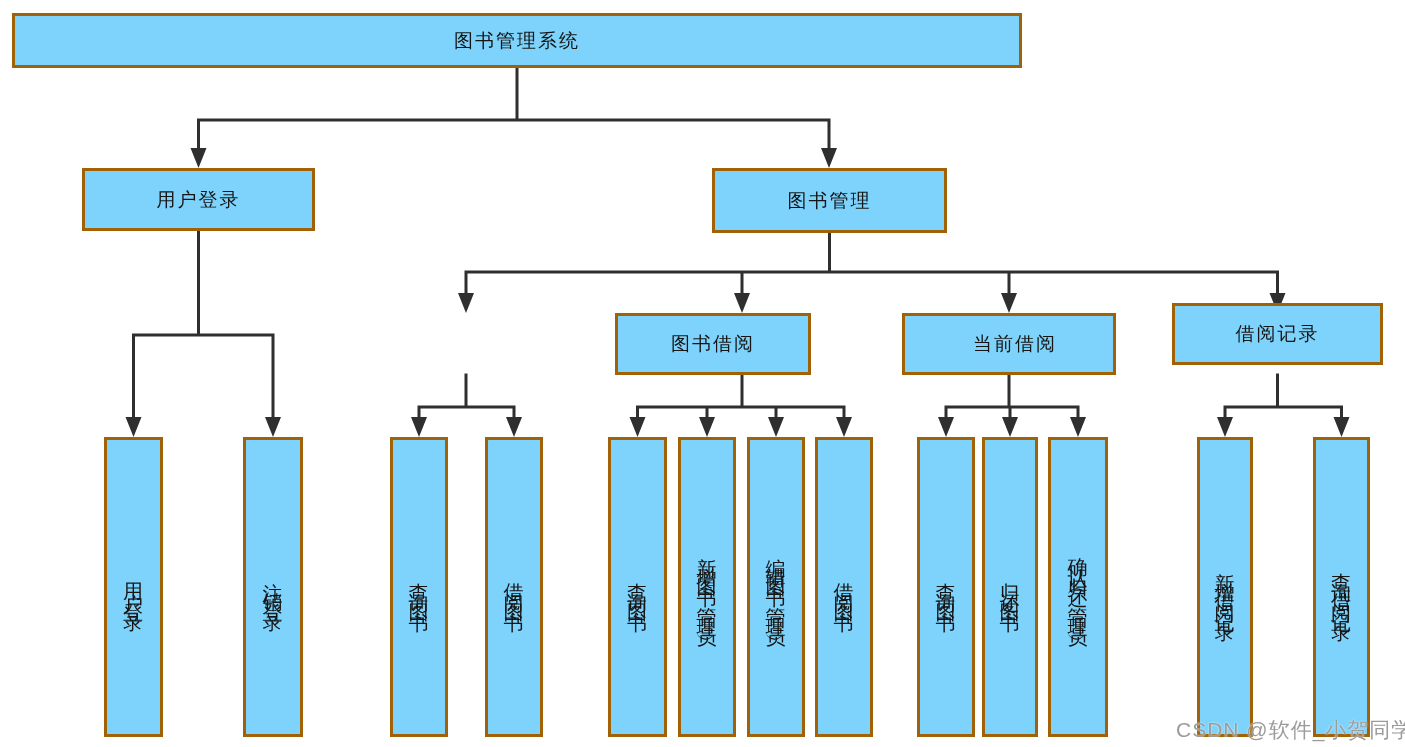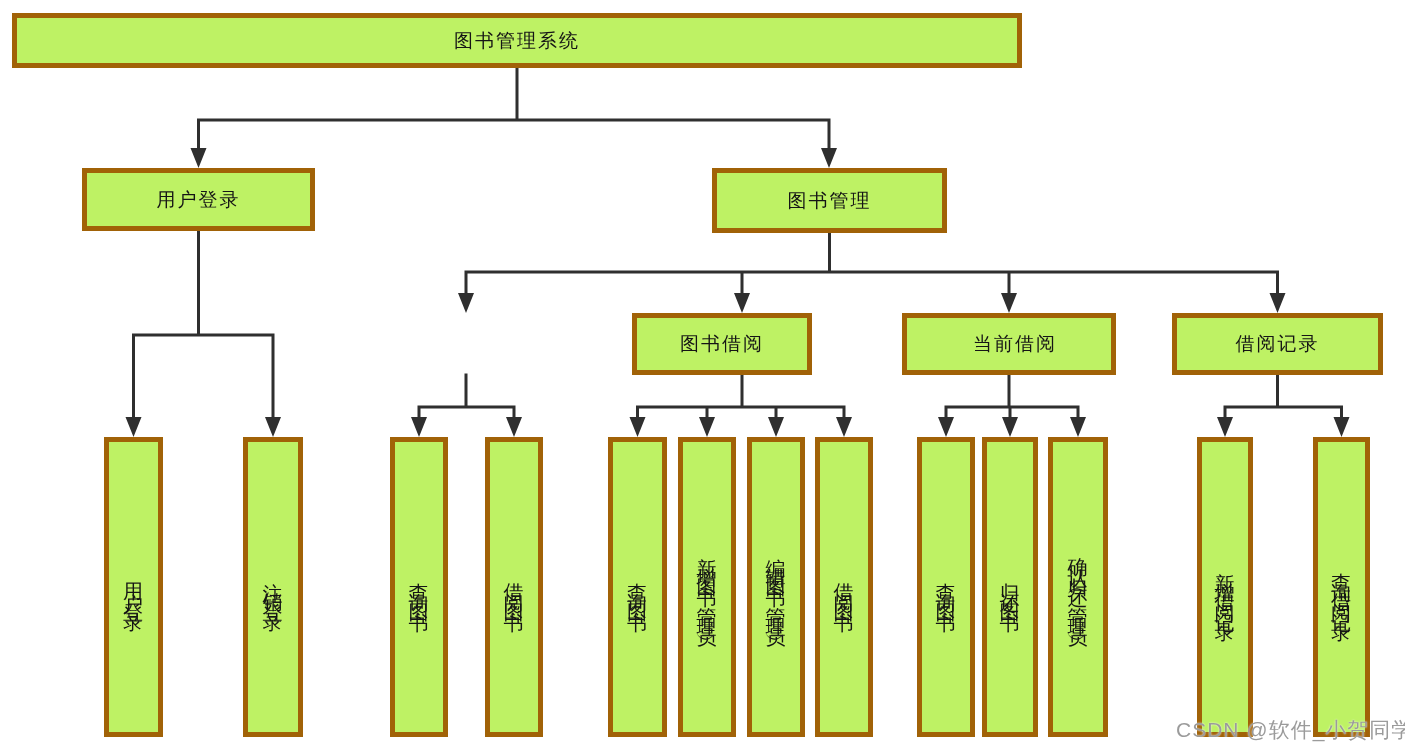--- a/index.html
+++ b/index.html
@@ -13,22 +13,22 @@
   }
   #connector-layer {
     position: absolute;
     left: 0; top: 0;
     width: 1405px; height: 747px;
     pointer-events: none;
   }
   .box {
     position: absolute;
     box-sizing: border-box;
-    border: 5px solid #a16207;
-    background: #bef264;
+    border: 3px solid #a16207;
+    background: #7dd3fc;
     display: flex;
     align-items: center;
     justify-content: center;
     color: #151515;
   }
   .hbox .label {
     font-size: 19px;
     letter-spacing: 2px;
     white-space: nowrap;
   }
@@ -104,27 +104,27 @@
     <span class="label">图书管理系统</span>
   </div>
 
   <div class="box hbox" style="left:82px; top:168px; width:233px; height:63px;">
     <span class="label">用户登录</span>
   </div>
   <div class="box hbox" style="left:712px; top:168px; width:235px; height:65px;">
     <span class="label">图书管理</span>
   </div>
 
-  <div class="box hbox" style="left:632px; top:313px; width:180px; height:62px;">
+  <div class="box hbox" style="left:615px; top:313px; width:196px; height:62px;">
     <span class="label">图书借阅</span>
   </div>
   <div class="box hbox" style="left:902px; top:313px; width:214px; height:62px;padding-left:12px;">
     <span class="label">当前借阅</span>
   </div>
-  <div class="box hbox" style="left:1172px; top:313px; width:211px; height:62px;">
+  <div class="box hbox" style="left:1172px; top:303px; width:211px; height:62px;">
     <span class="label">借阅记录</span>
   </div>
 
   <div class="box leaf" style="left:104px; width:59px;">
     <span class="vlabel">用户登录</span>
   </div>
   <div class="box leaf" style="left:243px; width:60px;">
     <span class="vlabel">注销登录</span>
   </div>
 

